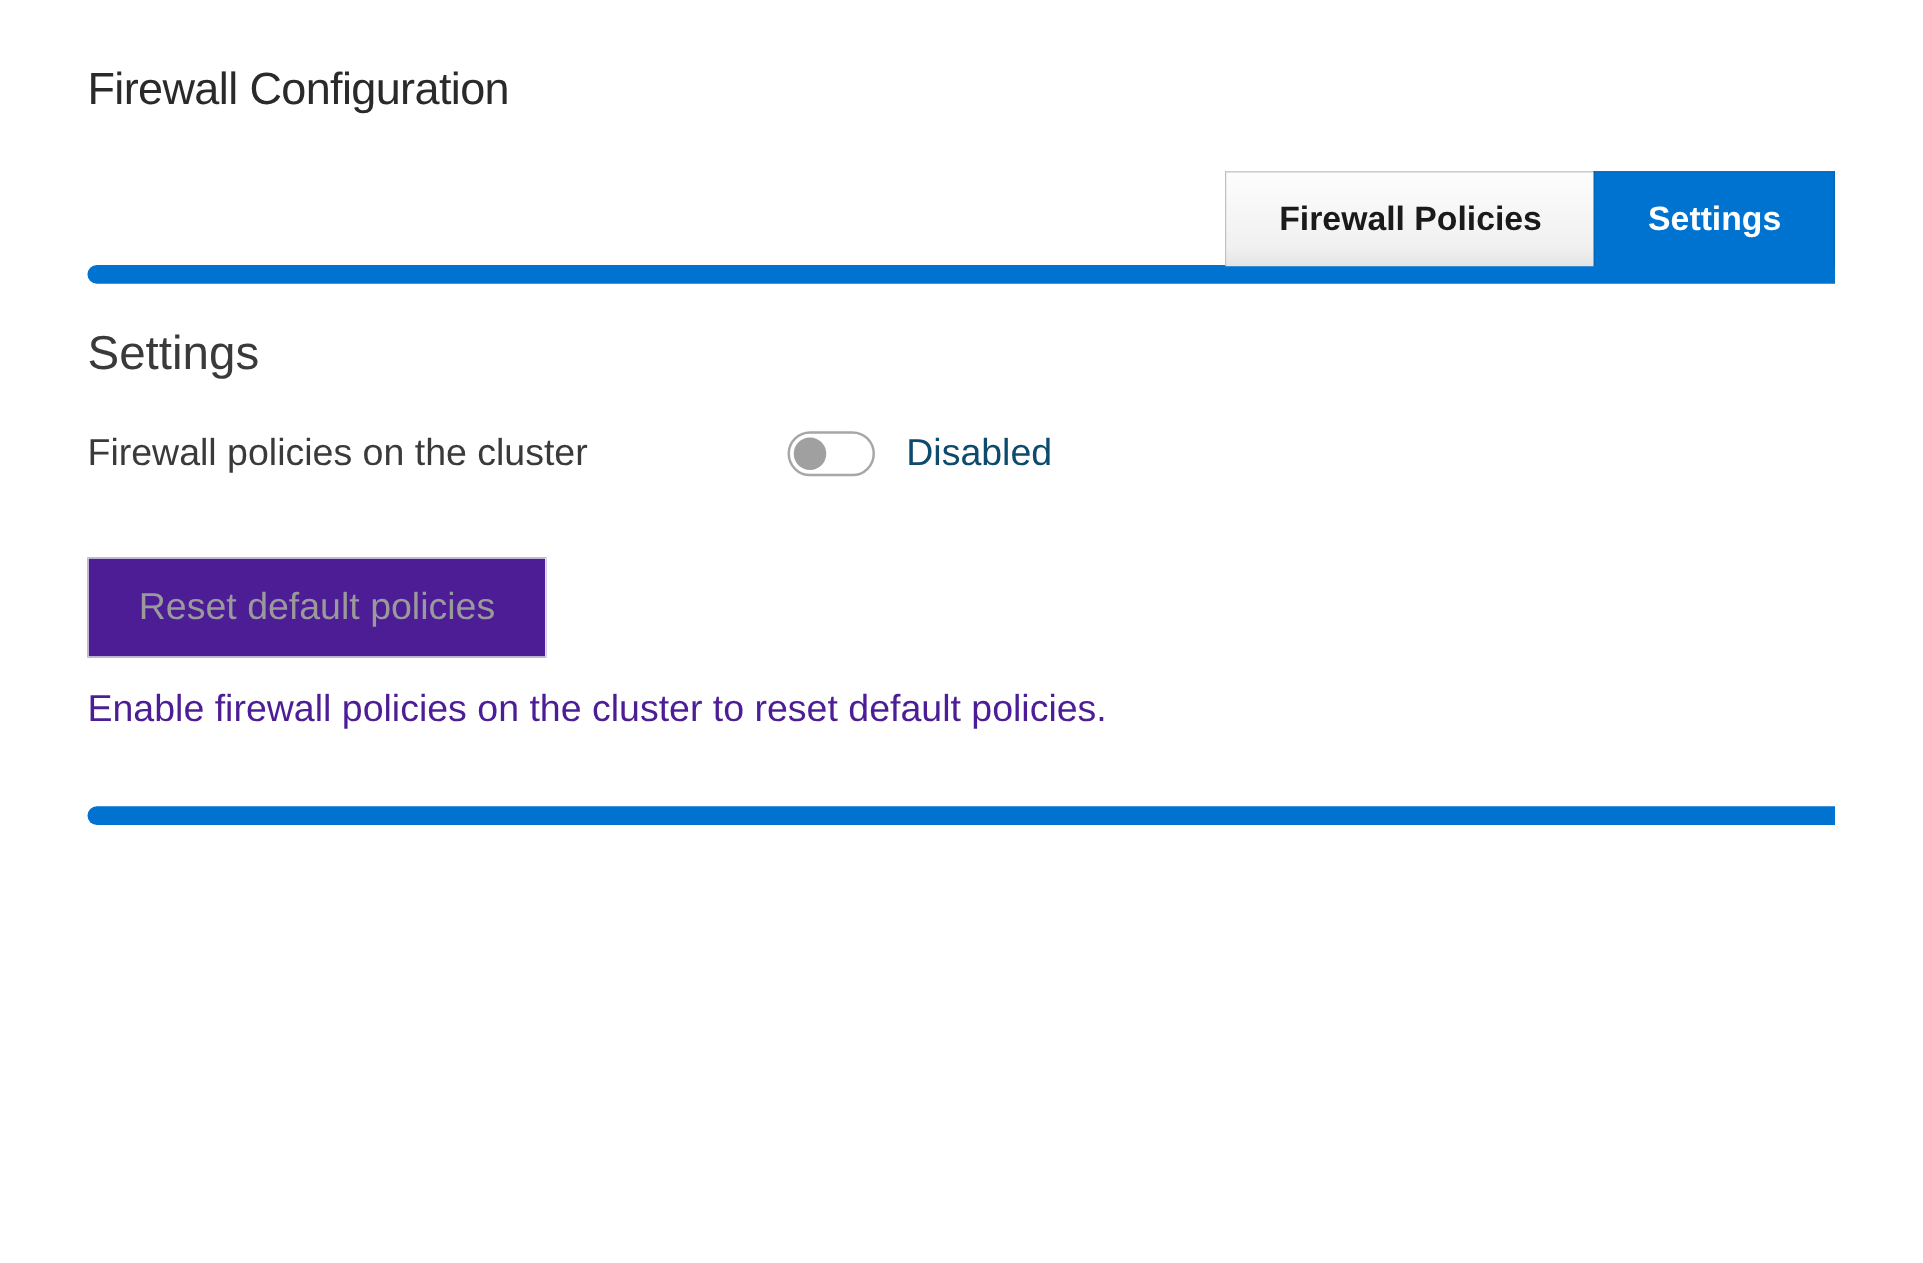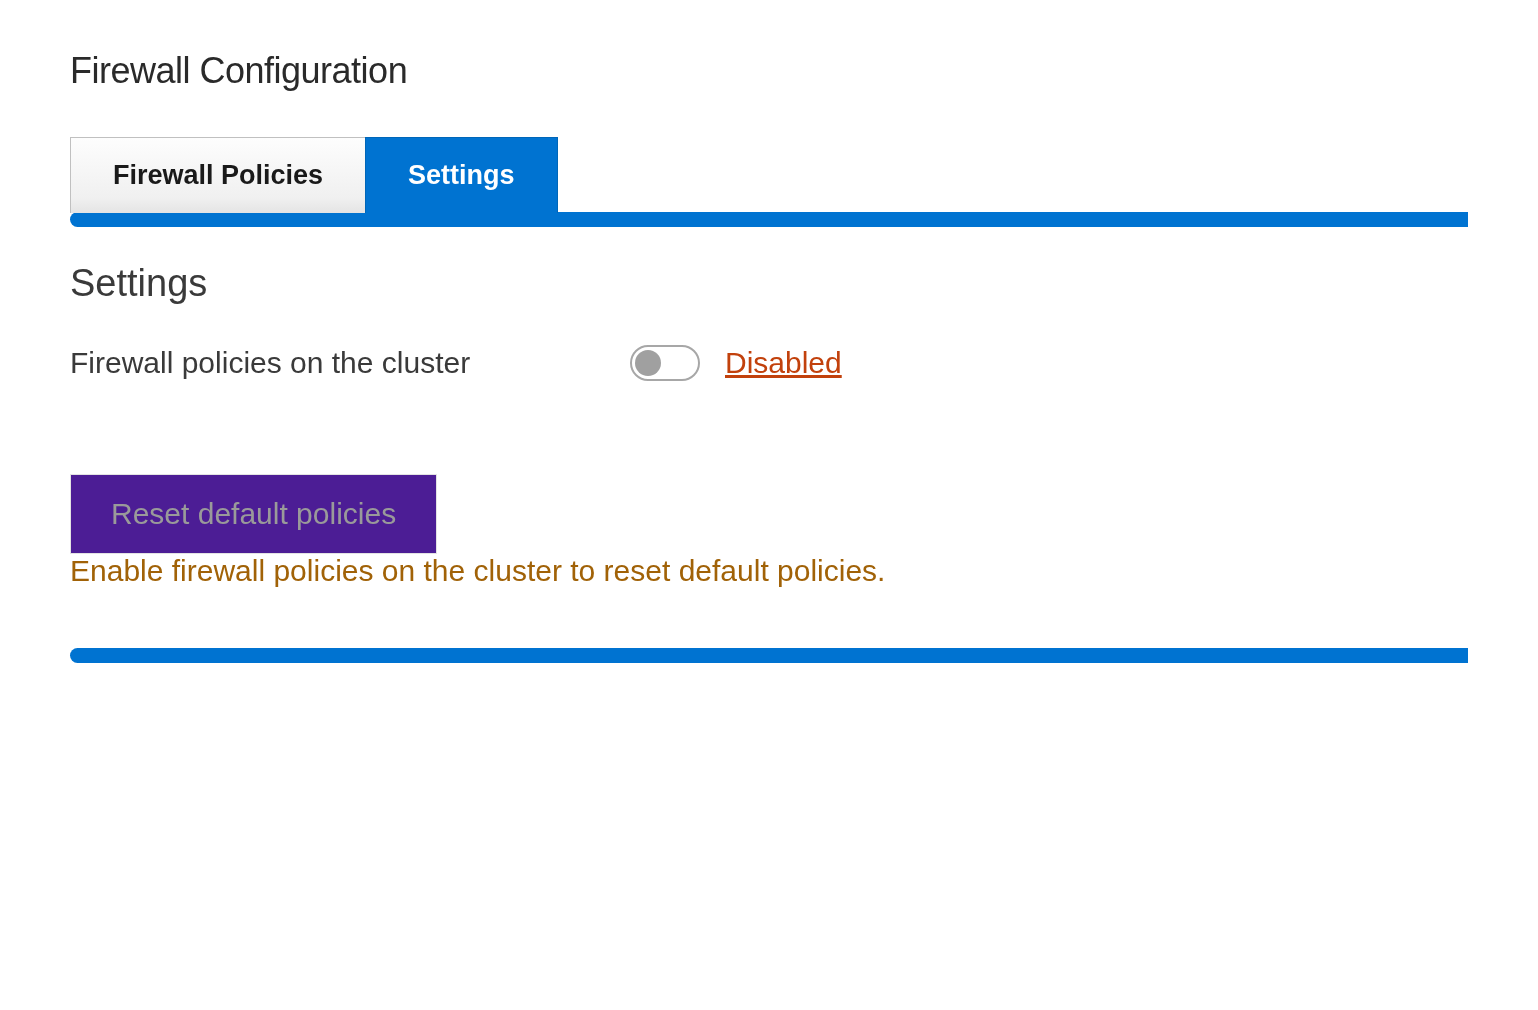--- a/index.html
+++ b/index.html
@@ -17,20 +17,21 @@
       font-size: 36px;
       font-weight: 400;
       color: #2a2a2a;
       margin-bottom: 45px;
       letter-spacing: -0.5px;
     }
     .tabs {
       display: flex;
       align-items: flex-end;
       position: relative;
+      justify-content: flex-end;
     }
     .tab {
       padding: 22px 42px;
       font-size: 27px;
       font-weight: 700;
       cursor: pointer;
       border: 1px solid #c0c0c0;
       border-bottom: none;
       background: linear-gradient(to bottom, #fdfdfd, #f0f0f0 80%, #e4e4e4);
       color: #1a1a1a;
@@ -59,21 +60,21 @@
     }
     .section-heading {
       font-size: 38px;
       font-weight: 400;
       color: #3a3a3a;
       margin-bottom: 40px;
     }
     .setting-row {
       display: flex;
       align-items: center;
-      margin-bottom: 93px;
+      margin-bottom: 65px;
     }
     .setting-label {
       font-size: 30px;
       color: #3a3a3a;
       width: 560px;
       font-weight: 400;
     }
     .toggle-wrap {
       display: flex;
       align-items: center;
@@ -94,38 +95,38 @@
       left: 3px;
       top: 50%;
       transform: translateY(-50%);
       width: 26px;
       height: 26px;
       border-radius: 50%;
       background: #a0a0a0;
     }
     .toggle-state {
       font-size: 30px;
-      color: #c2410c;
+      color: #0c4a6e;
       font-weight: 400;
-      text-decoration: underline;
     }
     .reset-button {
       display: inline-block;
       padding: 22px 40px;
       font-size: 30px;
       color: #9a9a9a;
       border: 1px solid #e3e3e3;
       background: #4c1d95;
       cursor: not-allowed;
       font-family: inherit;
       font-weight: 400;
     }
     .helper-text {
       font-size: 30px;
-      color: #a16207;
+      color: #4c1d95;
+      margin-top: 25px;
       font-weight: 400;
     }
     .bottom-bar {
       height: 15px;
       background: #0073d1;
       border-radius: 8px 0 0 8px;
       width: 100%;
       margin-top: 10px;
     }
   </style>

